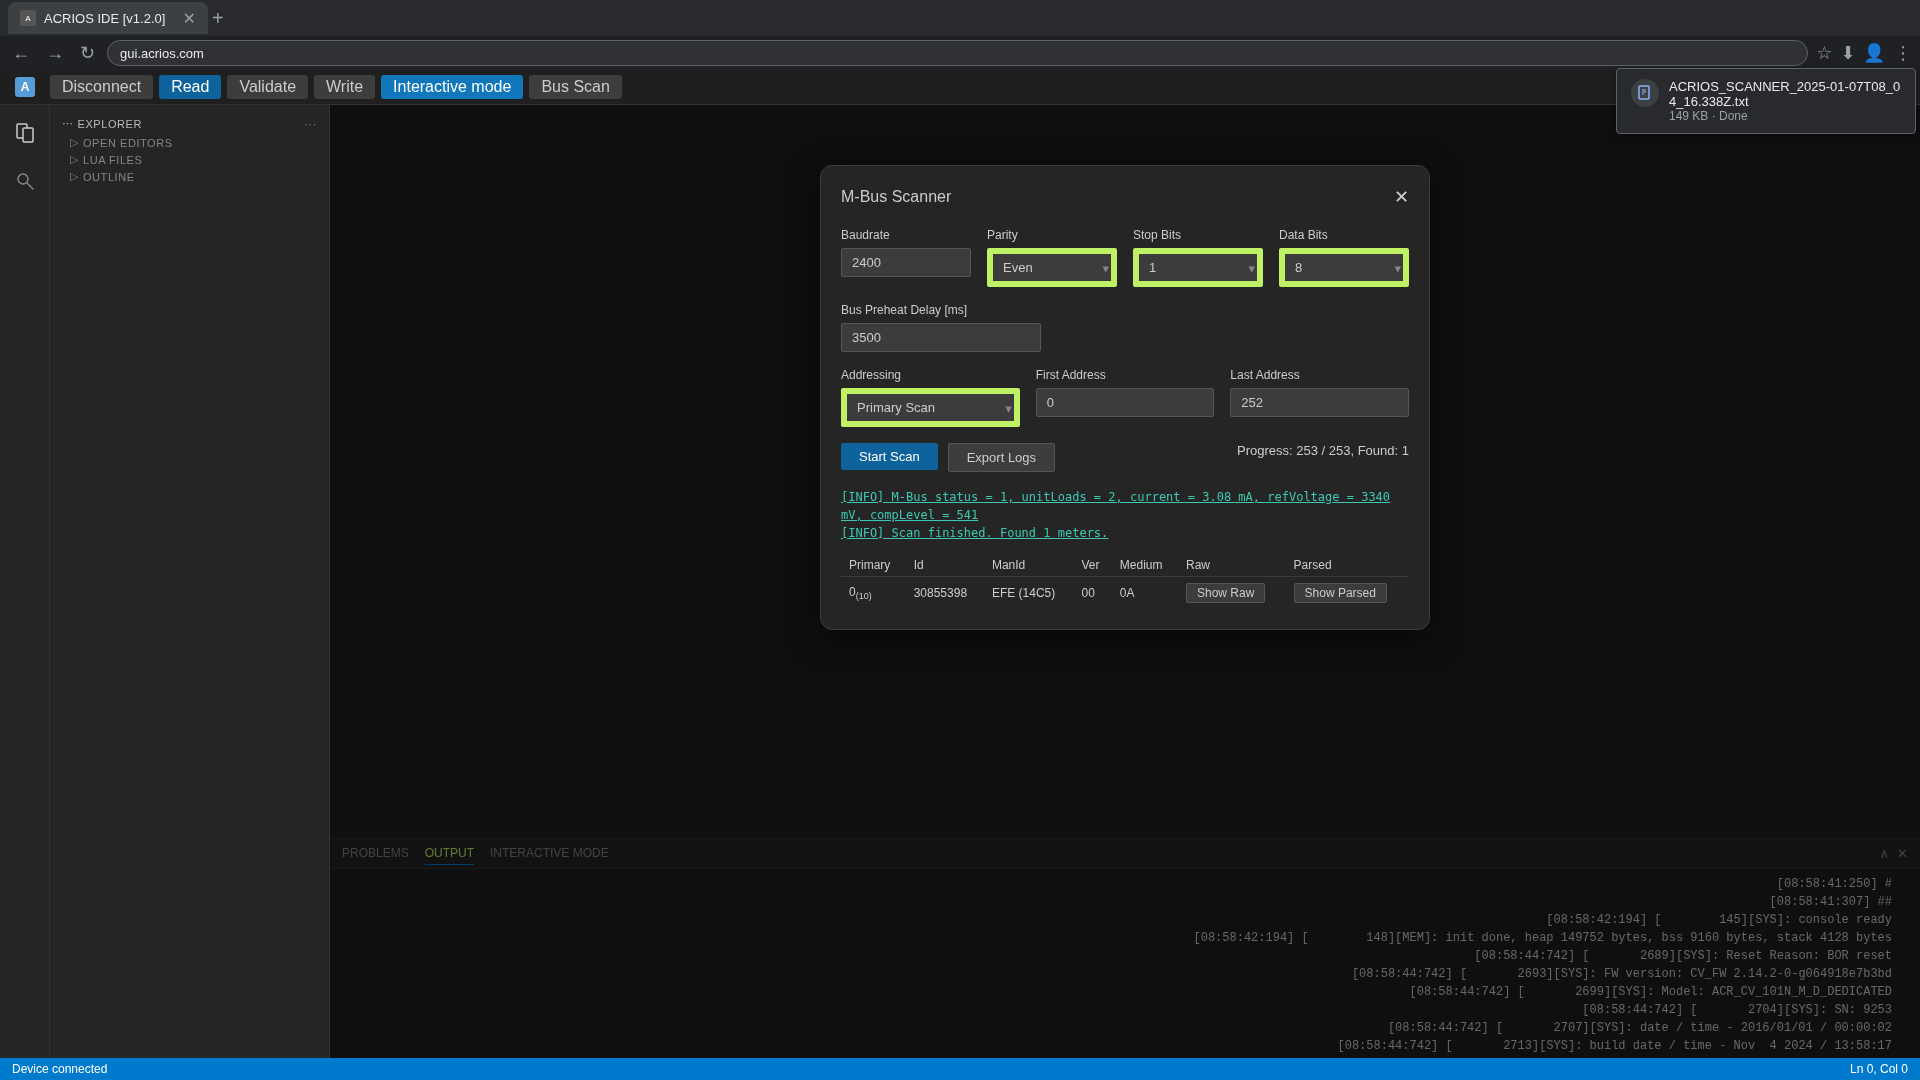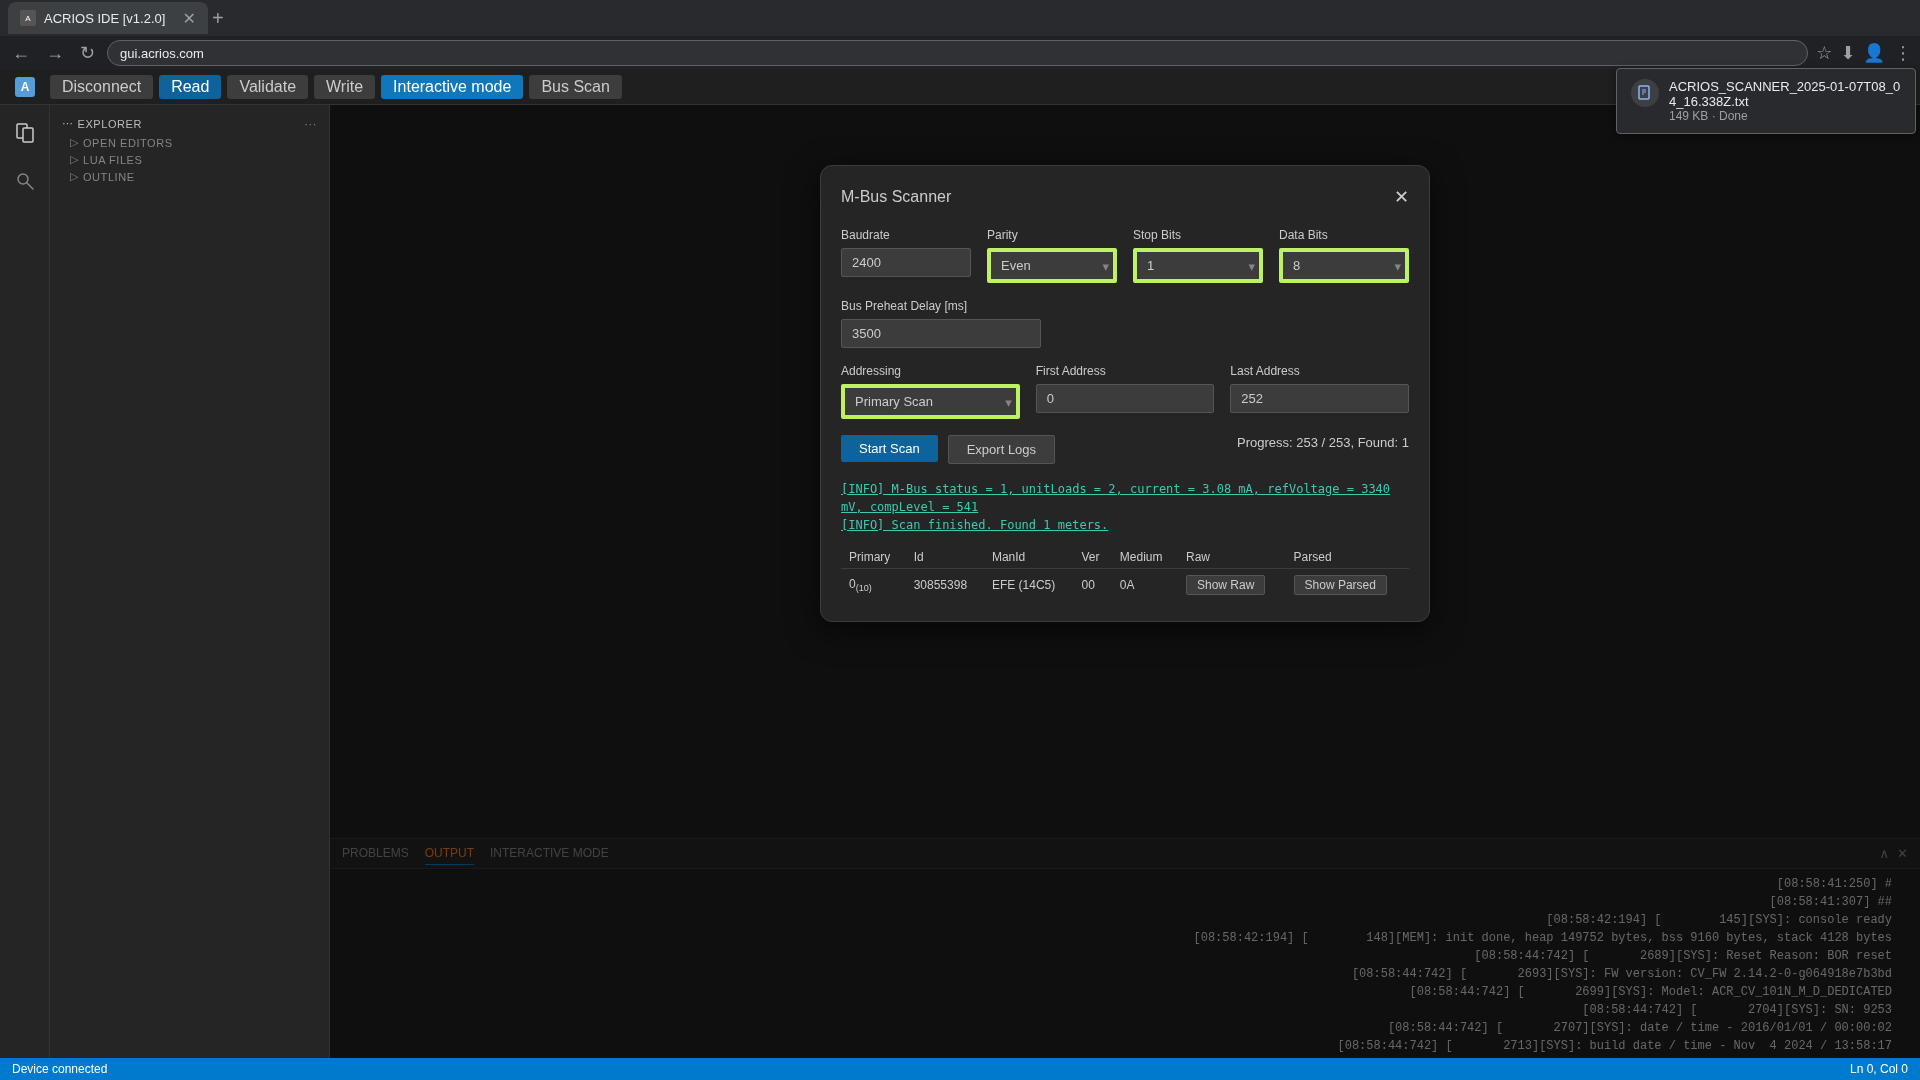--- a/index.html
+++ b/index.html
@@ -284,21 +284,21 @@
       color: #cccccc;
       font-size: 13px;
       outline: none;
       width: 100%;
     }
     .form-select-wrapper {
       position: relative;
     }
     .form-select {
       background: #3c3c3c;
-      border: 4px solid #bef264;
+      border: 6px solid #bef264;
       border-radius: 2px;
       padding: 6px 30px 6px 10px;
       color: #cccccc;
       font-size: 13px;
       outline: none;
       width: 100%;
       appearance: none;
       cursor: pointer;
     }
     .form-select-arrow {
@@ -398,21 +398,21 @@
       gap: 16px;
     }
     .bottom-tab {
       font-size: 12px;
       color: #858585;
       cursor: pointer;
       padding: 4px 0;
       border-bottom: 1px solid transparent;
     }
     .bottom-tab.active {
-      color: #f97316;
+      color: #bef264;
       border-bottom-color: #007acc;
     }
     .bottom-tab-actions {
       margin-left: auto;
       display: flex;
       gap: 8px;
       color: #858585;
     }
     .terminal-output {
       flex: 1;

